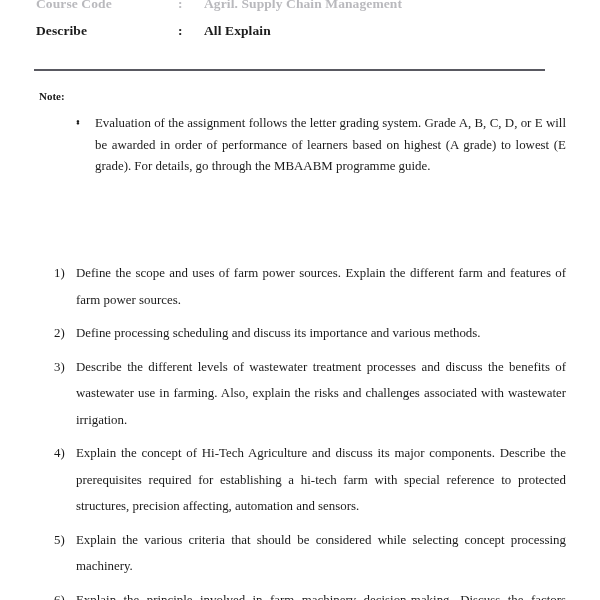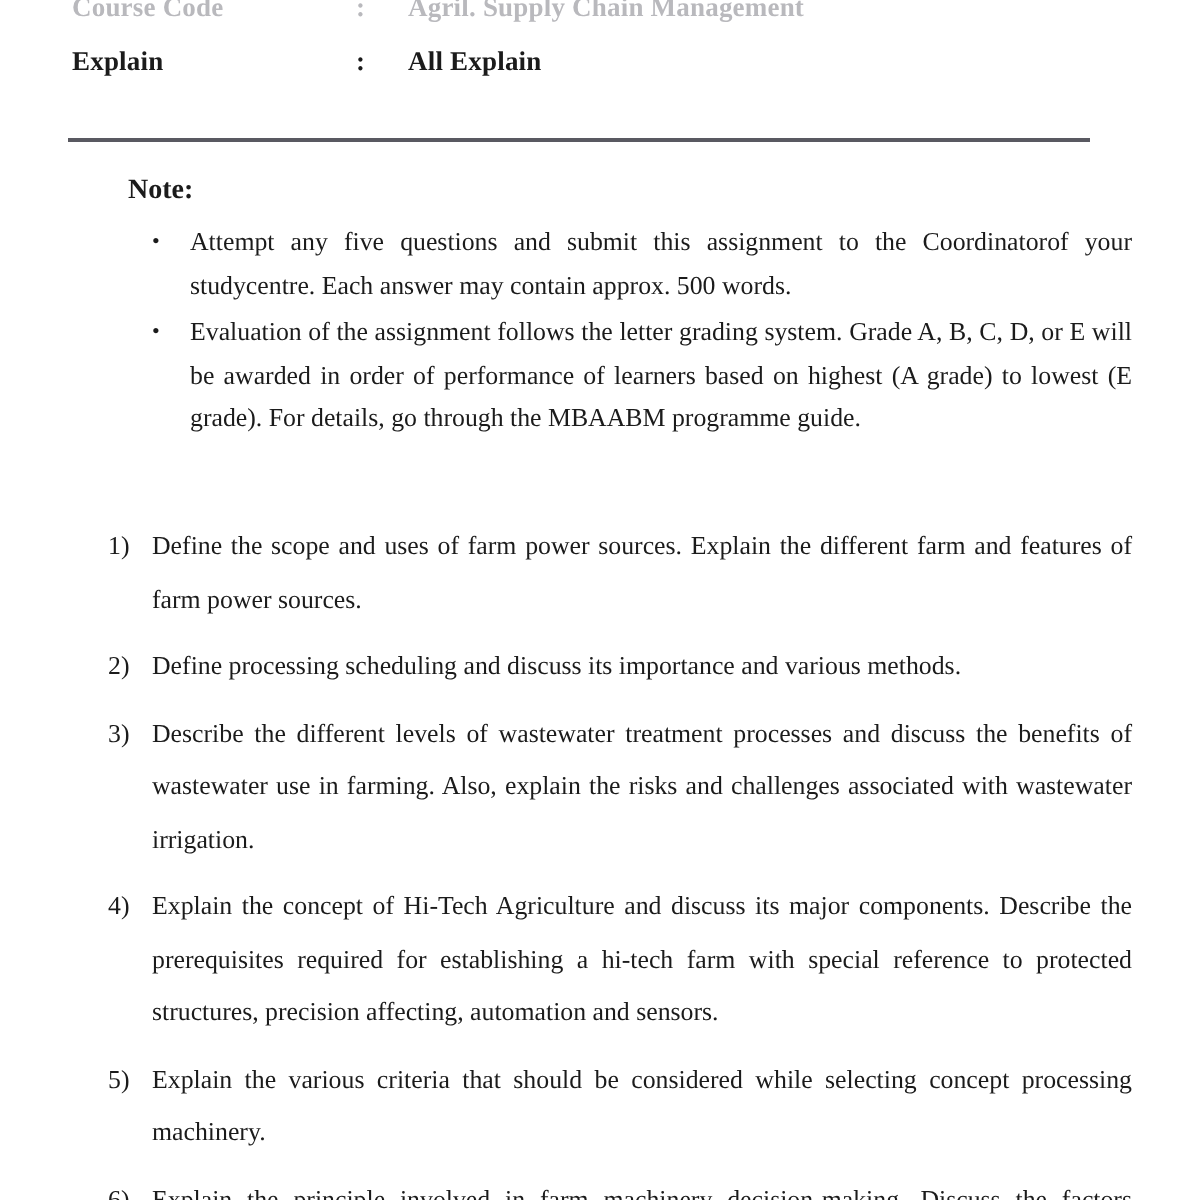--- a/index.html
+++ b/index.html
@@ -54,24 +54,24 @@
     left: 34px;
     top: 69px;
     width: 511px;
     height: 0;
     border-top: 2px solid #595961;
   }
 
   
   .note-heading {
     position: absolute;
-    left: 64px;
+    left: 39px;
     top: 87px;
     font-weight: bold;
-    font-size: 14px;
+    font-size: 11px;
     line-height: 18px;
   }
 
   .note-list {
     position: absolute;
     left: 66px;
     top: 111px;
     width: 500px;
     margin: 0;
     padding: 0;
@@ -131,35 +131,34 @@
 <div class="page">
 
   <table class="meta-table">
     <tbody>
       <tr class="row-clipped">
         <td class="meta-label">Course Code</td>
         <td class="meta-colon">:</td>
         <td class="meta-value">Agril. Supply Chain Management</td>
       </tr>
       <tr>
-        <td class="meta-label">Explain</td>
+        <td class="meta-label">Describe</td>
         <td class="meta-colon">:</td>
         <td class="meta-value">All Explain</td>
       </tr>
     </tbody>
   </table>
 
   <div class="divider"></div>
 
   <div class="note-heading">Note:</div>
 
   <ul class="note-list">
     <li>
       <span class="bullet">•</span>
-      <span>Attempt any five questions and submit this assignment to the Coordinatorof your studycentre. Each answer may contain approx. 500 words.</span>
     </li>
     <li>
       <span class="bullet">•</span>
       <span>Evaluation of the assignment follows the letter grading system. Grade A, B, C, D, or E will be awarded in order of performance of learners based on highest (A grade) to lowest (E grade). For details, go through the MBAABM programme guide.</span>
     </li>
   </ul>
 
   <ol class="q-list">
     <li>
       <span class="q-num">1)</span>

